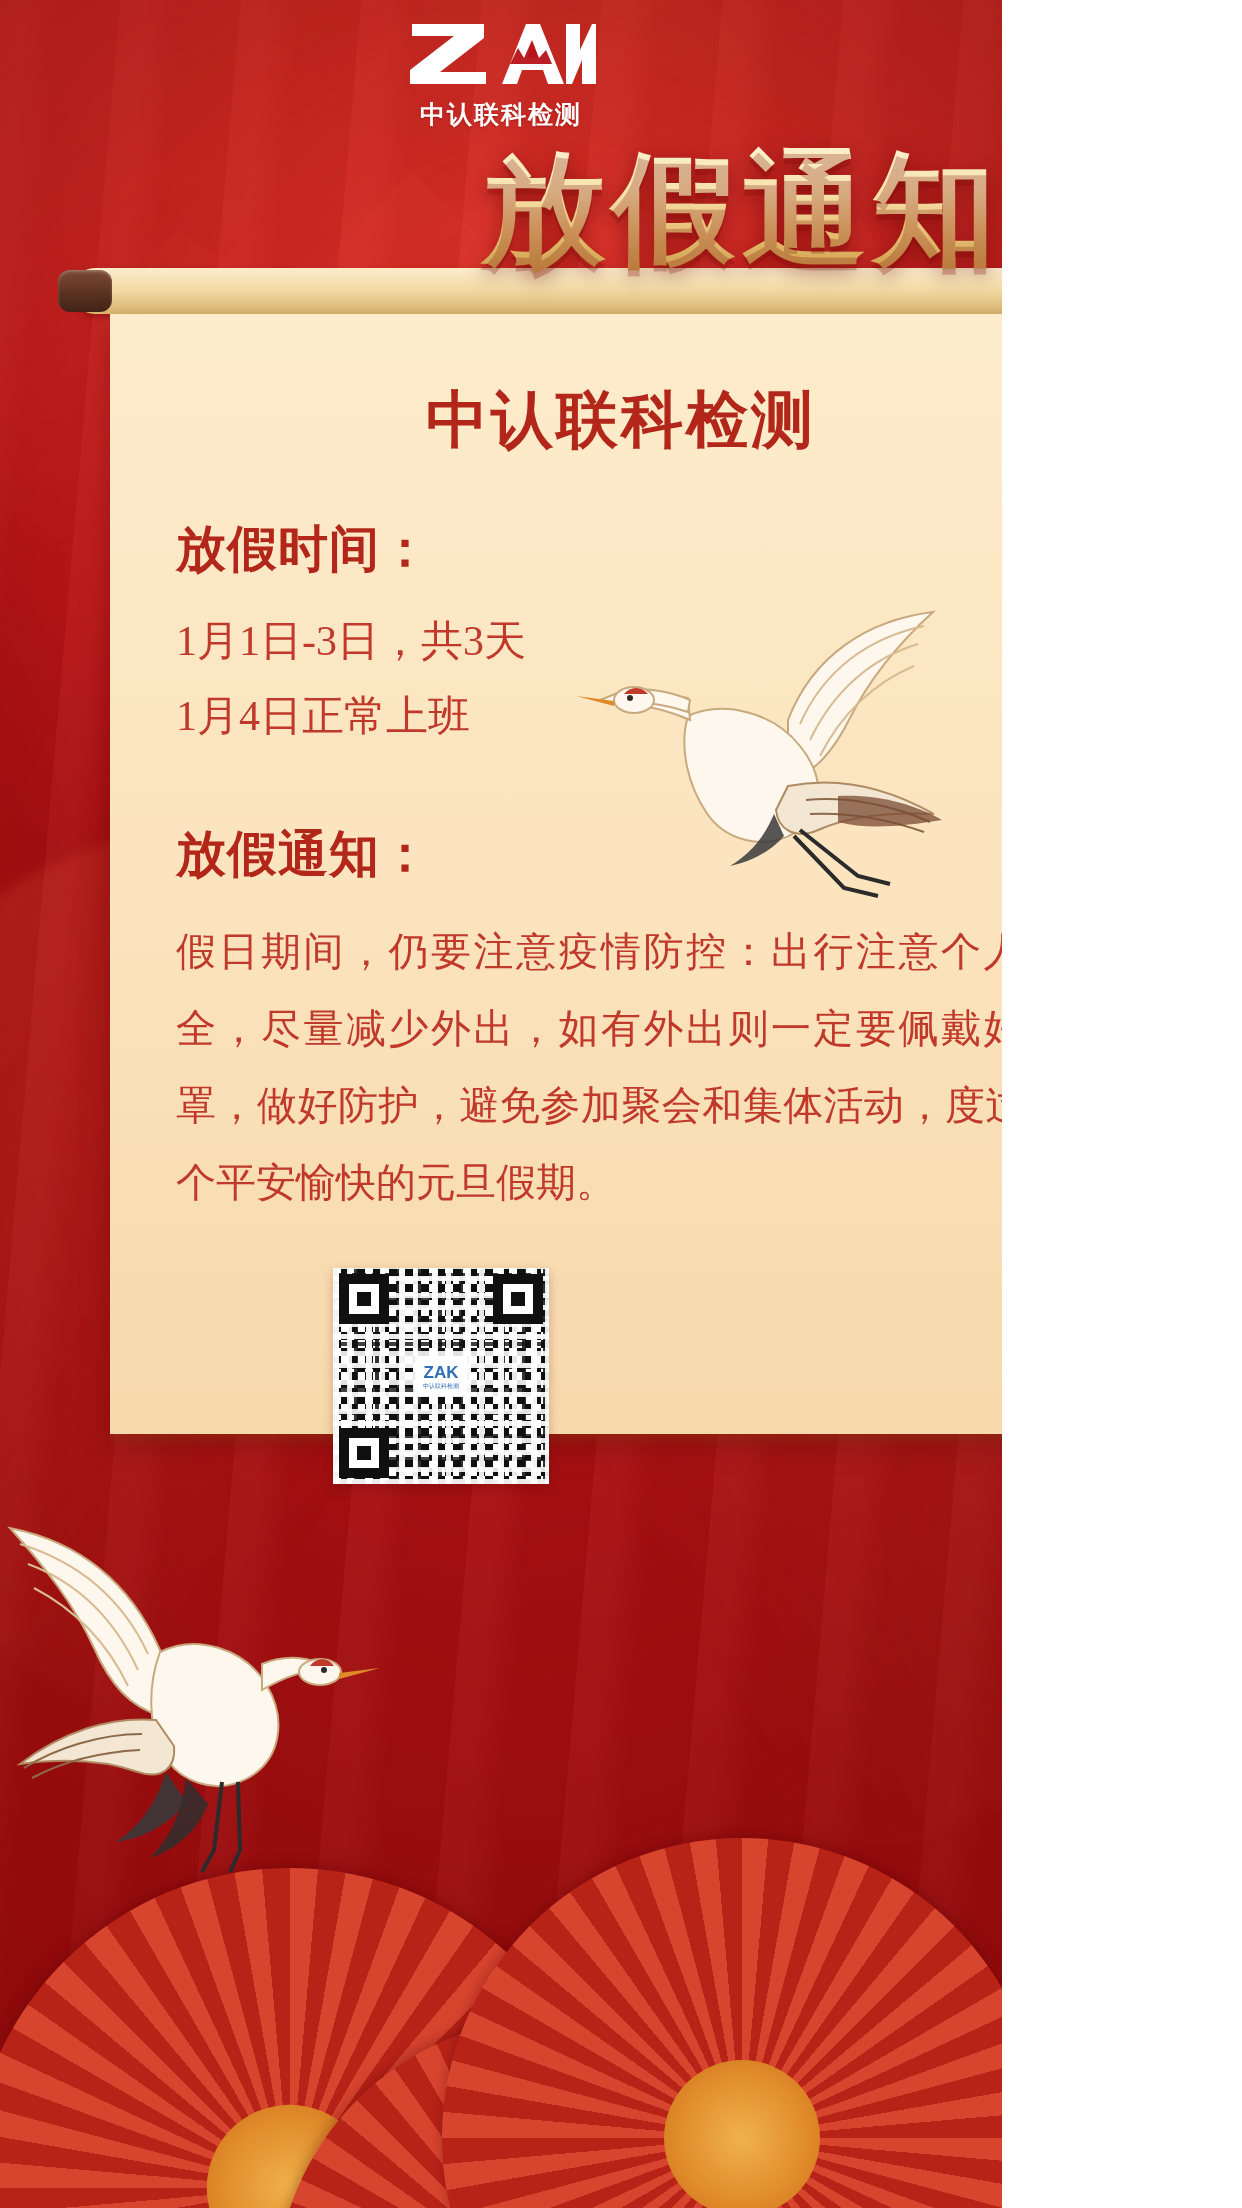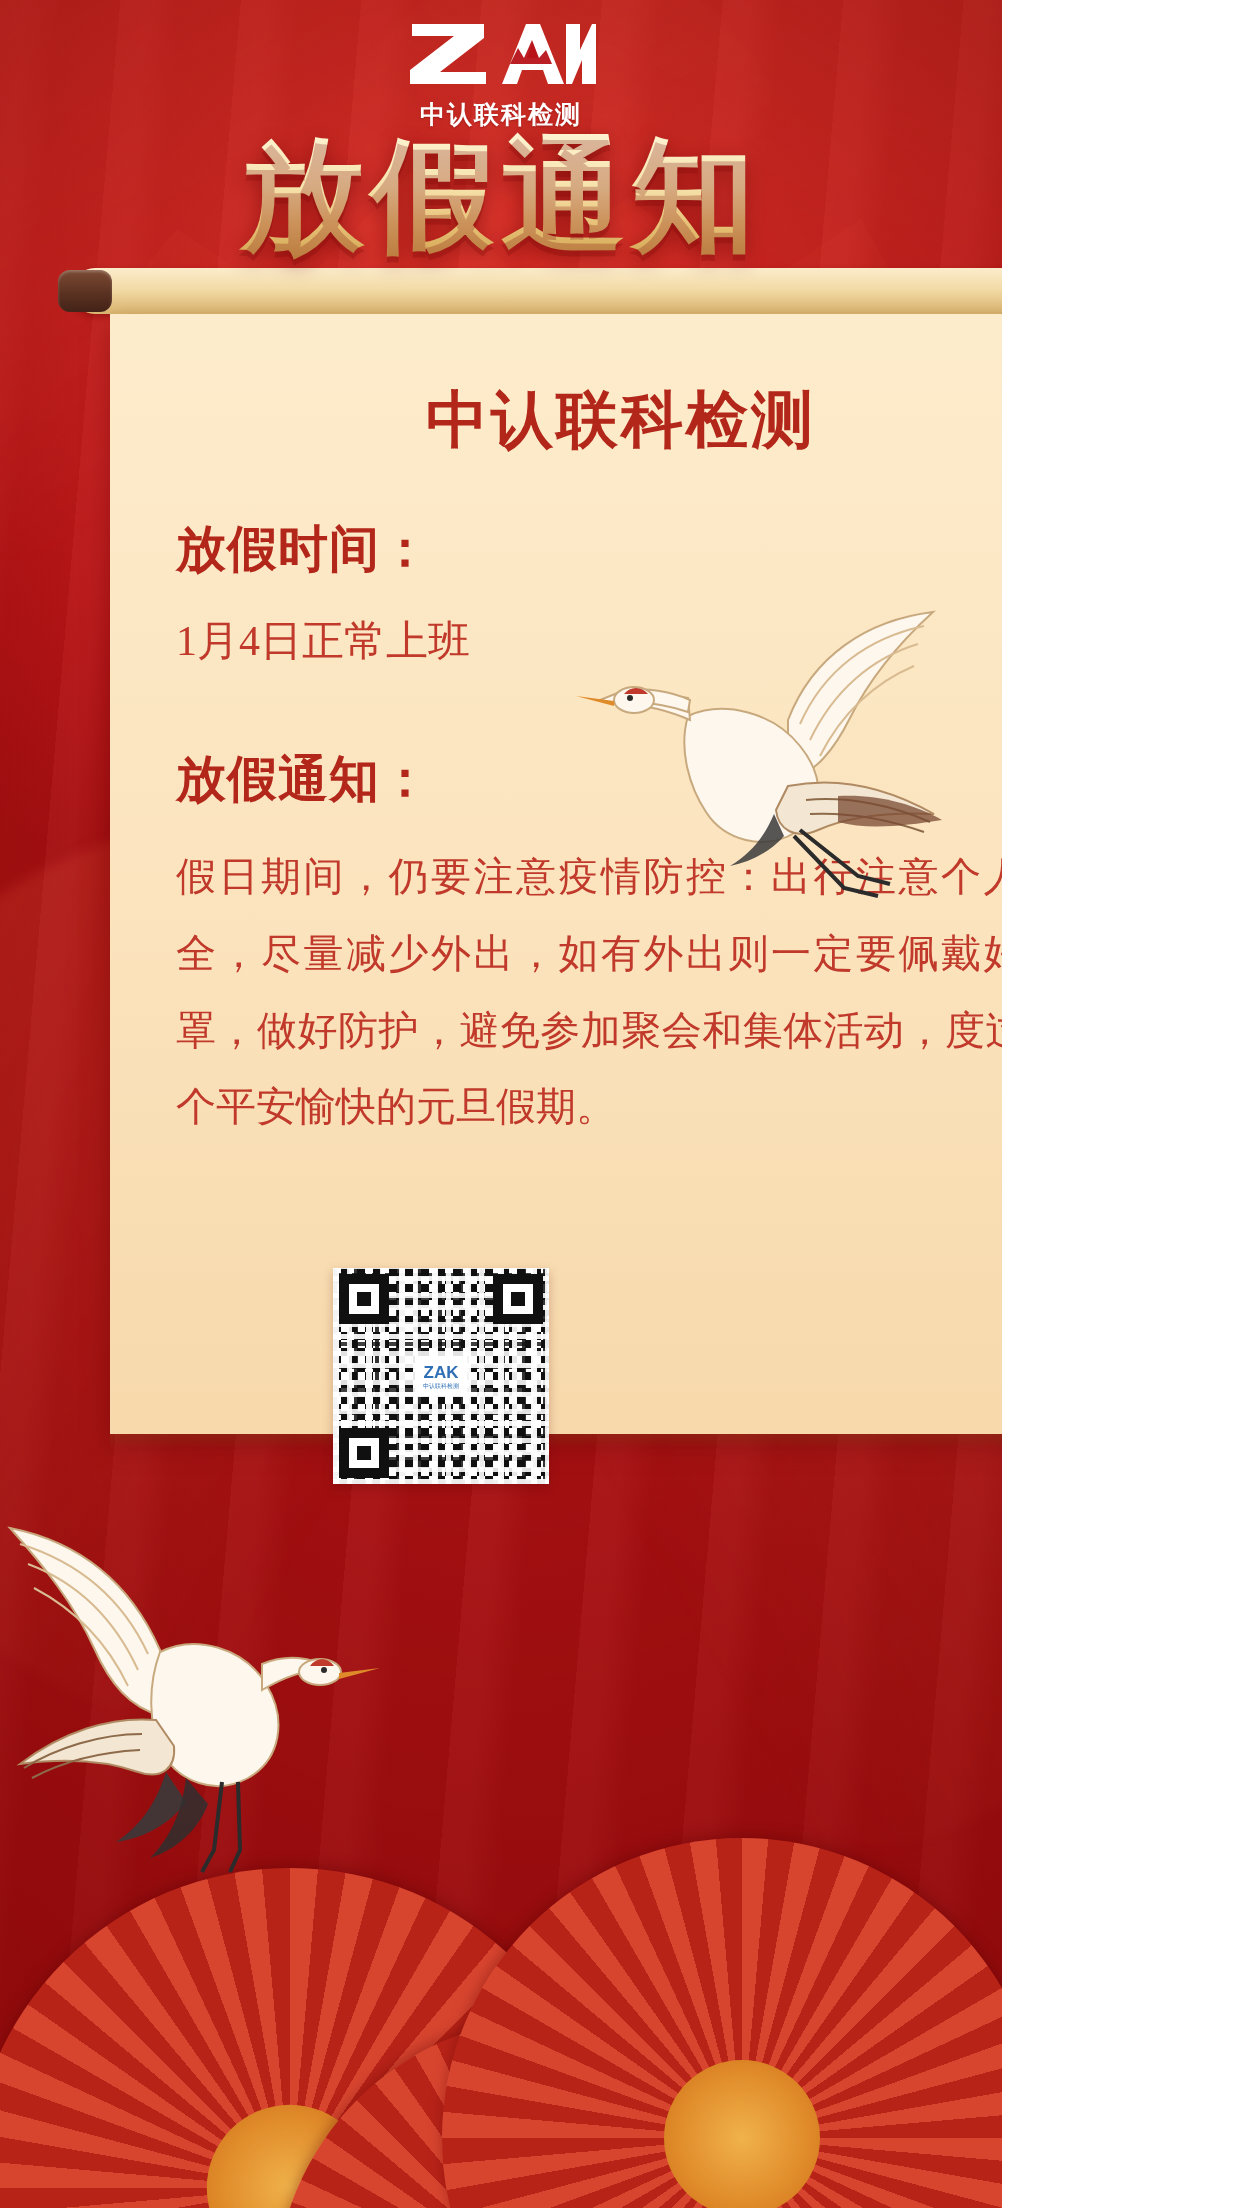--- a/index.html
+++ b/index.html
@@ -106,25 +106,25 @@
     font-weight: bold;
     font-size: 25px;
     letter-spacing: 2px;
     color: #ffffff;
     text-shadow: 0 1px 2px rgba(120,0,0,.45);
   }
 
   
   .main-title {
     position: absolute;
-    top: 132px;
+    top: 138px;
     left: 0; right: 0;
-    text-align: center;
+    text-align: right;
     z-index: 6;
-    font-family: Liberation Mono, monospace;
+    font-family: Liberation Serif, serif;
     font-weight: bold;
     font-size: 124px;
     line-height: 1.18;
     letter-spacing: 6px;
     background: linear-gradient(180deg, #fdf3d2 0%, #f6e2ab 38%, #e8c278 62%, #c8973f 100%);
     -webkit-background-clip: text;
     background-clip: text;
     color: transparent;
     -webkit-text-fill-color: transparent;
     text-shadow: 0 6px 0 rgba(120,5,5,.25);
@@ -376,20 +376,21 @@
 
   <div class="scroll-wrap">
     <div class="scroll-rod">
       <div class="rod-cap left"></div>
       <div class="rod-cap right"></div>
     </div>
     <div class="scroll-body">
       <h1 class="notice-title">中认联科检测</h1>
 
       <h2 class="section-head">放假时间：</h2>
+      <p class="line">1月1日-3日，共3天</p>
       <p class="line">1月4日正常上班</p>
 
       <div class="gap"></div>
 
       <h2 class="section-head">放假通知：</h2>
       <p class="para">假日期间，仍要注意疫情防控：出行注意个人安全，尽量减少外出，如有外出则一定要佩戴好口罩，做好防护，避免参加聚会和集体活动，度过一个平安愉快的元旦假期。</p>
     </div>
   </div>
 
   <div class="qr-card">

